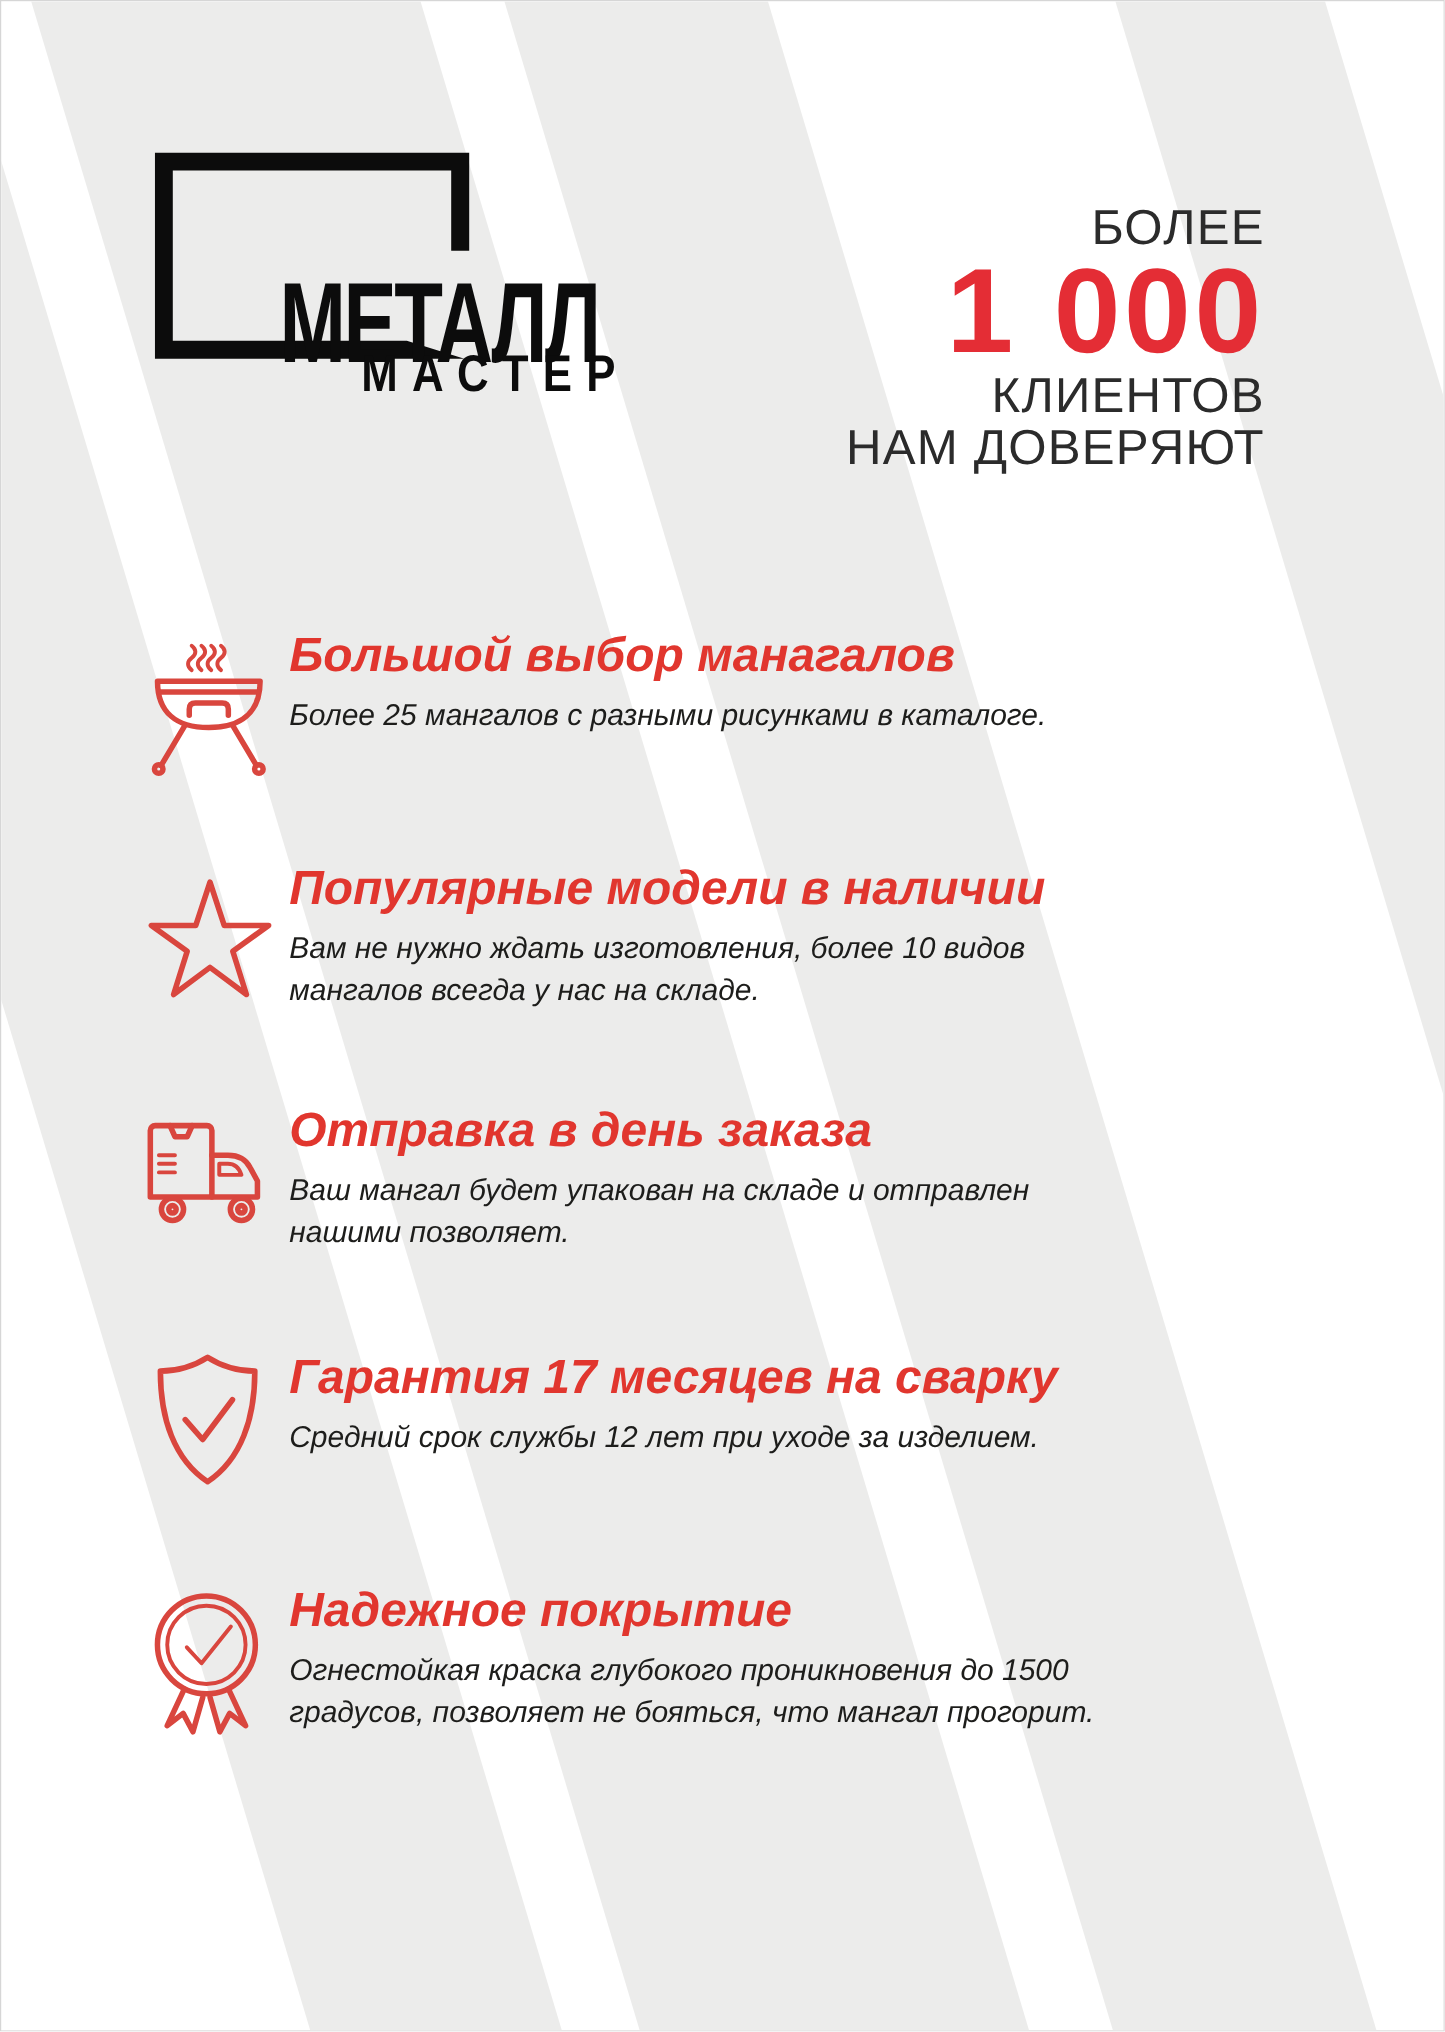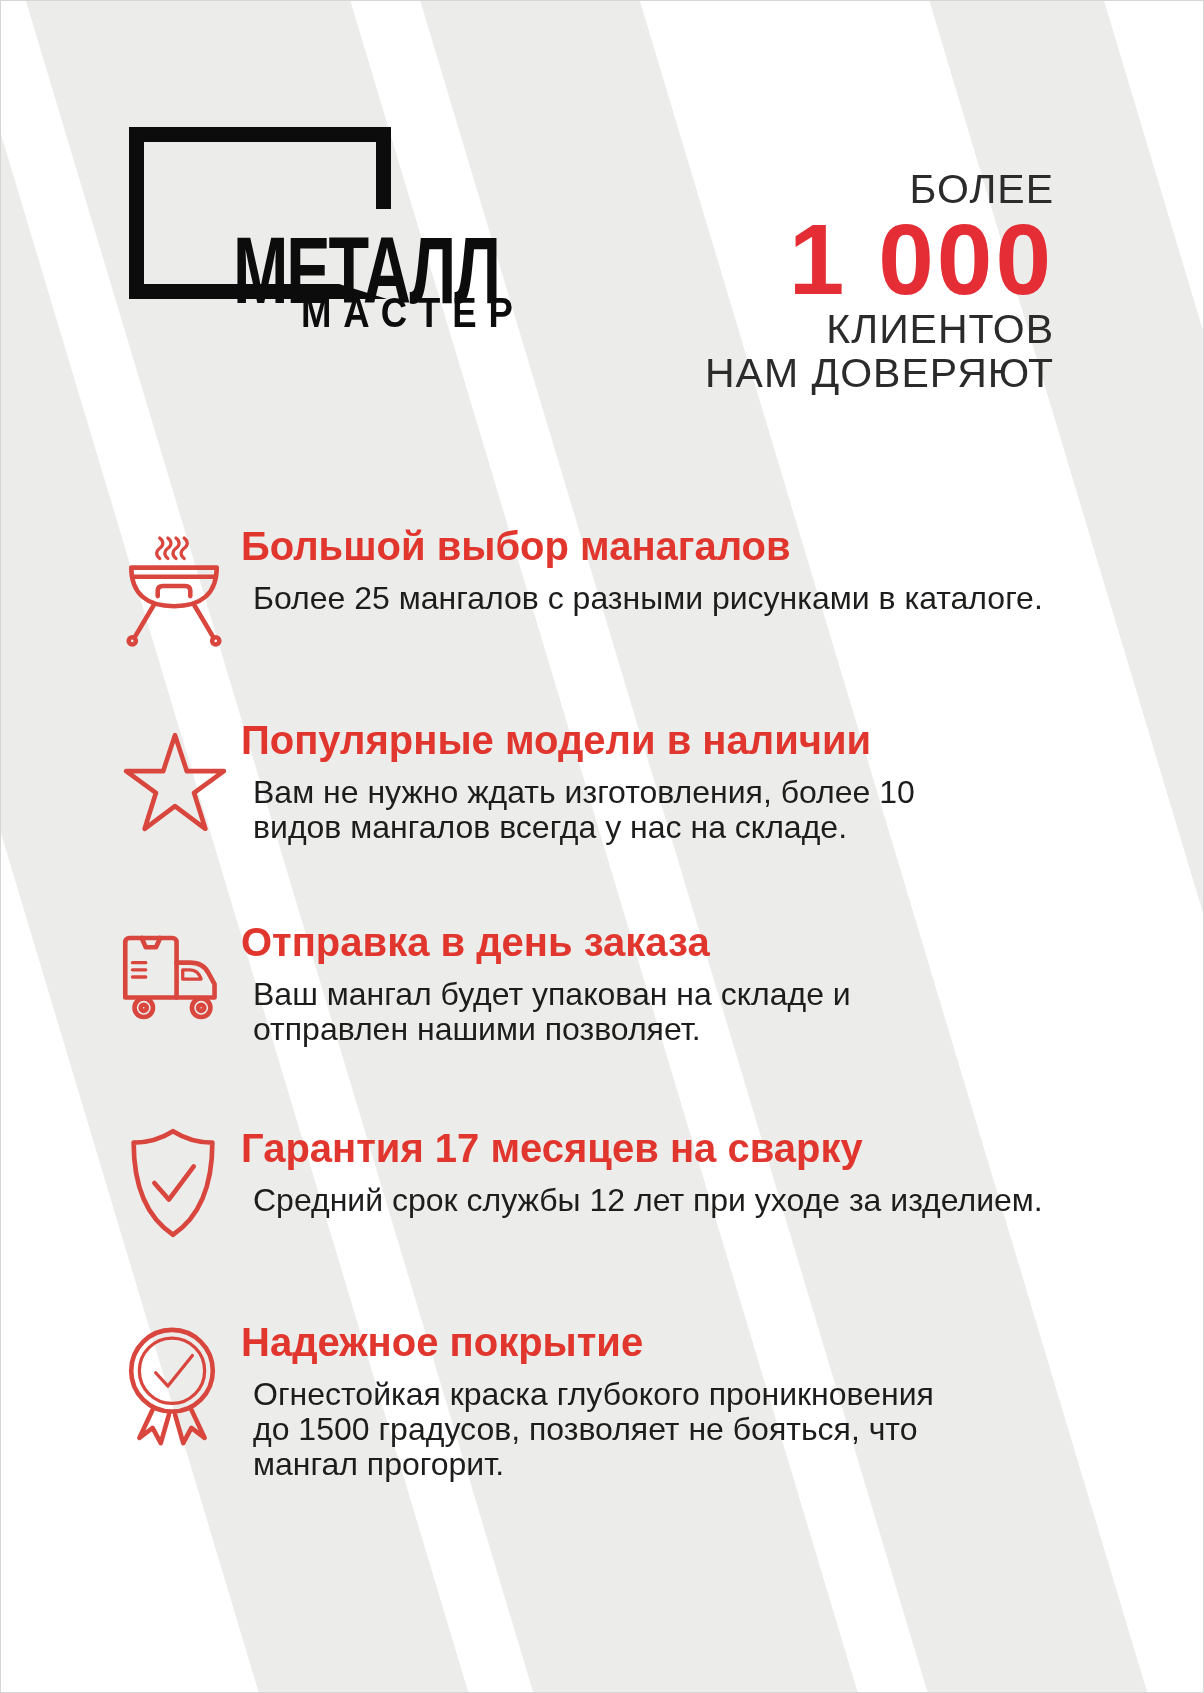--- a/index.html
+++ b/index.html
@@ -27,27 +27,27 @@
 
   
   .stats{position:absolute;left:633px;top:122px;width:420px;text-align:right;color:#2b2b2b;margin-top:44px;}
   .stats-line{font-size:41px;line-height:44px;font-weight:400;letter-spacing:1px;}
   .stats-number{
     font-size:100px;line-height:96px;font-weight:700;letter-spacing:3px;
     color:var(--number-red,#E42D35);
   }
 
   
-  .feature{position:absolute;left:240px;width:930px;}
+  .feature{position:absolute;left:240px;width:930px;font-style:italic;}
   .f1{top:522px;} .f2{top:716px;} .f3{top:918px;} .f4{top:1124px;} .f5{top:1318px;}
   .feature-title{
     font-size:40px;font-weight:700;color:var(--accent-red,#E1362E);
     line-height:46px;margin:0 0 10px 0;white-space:nowrap;
   }
-  .feature-desc{font-size:32px;color:var(--text-dark,#1D1D1B);line-height:35px;margin:12px;}
+  .feature-desc{font-size:25px;color:var(--text-dark,#1D1D1B);line-height:35px;margin:0;}
   .f2 .feature-desc{max-width:700px;}
   .f3 .feature-desc{max-width:700px;}
   .f5 .feature-desc{max-width:720px;}
 
   .feature-icon{position:absolute;}
   .feature-icon svg{width:100%;height:100%;}
   .feature-icon path,.feature-icon circle{
     fill:none;stroke:var(--icon-red,#D9463E);stroke-width:4.5;
     stroke-linecap:round;stroke-linejoin:round;
   }

